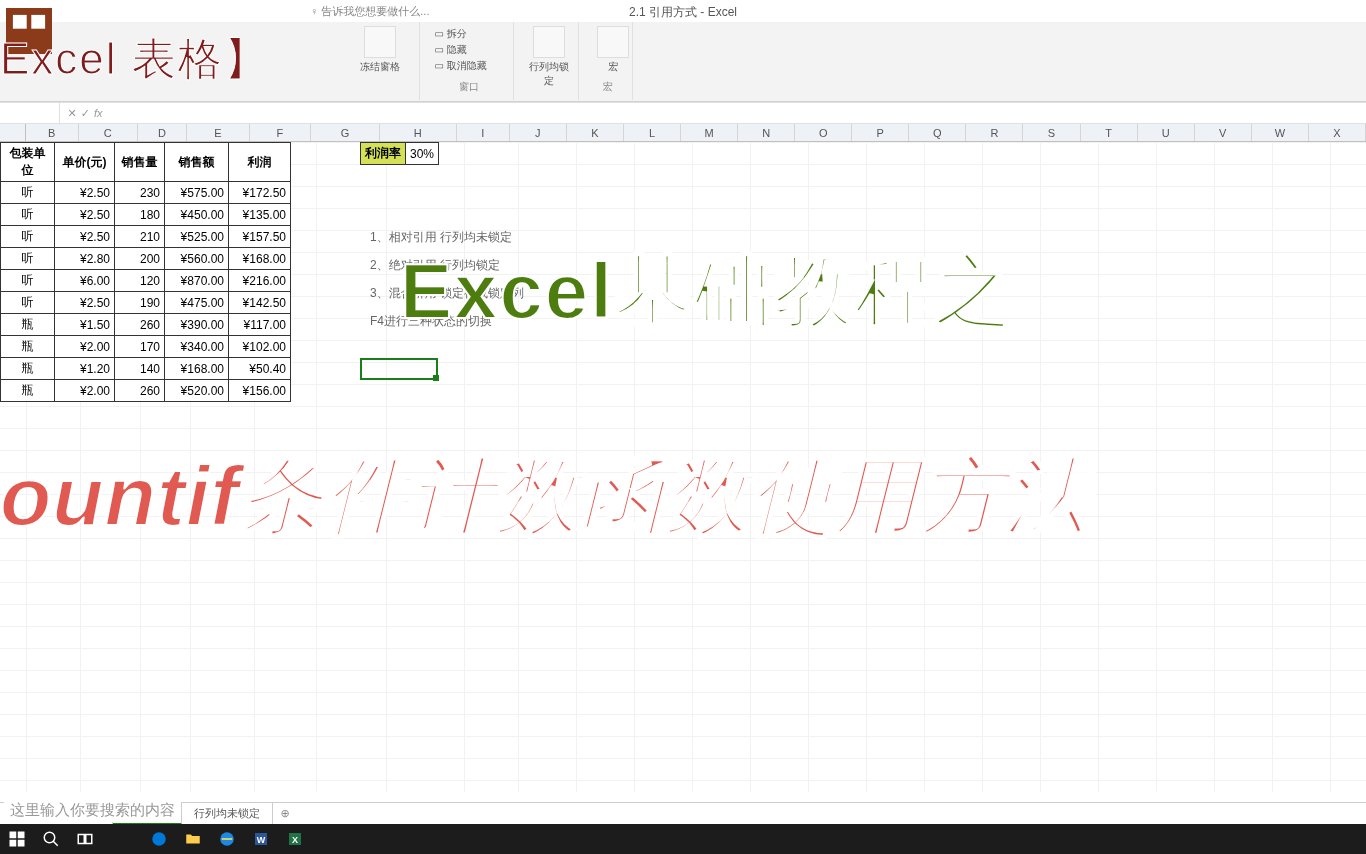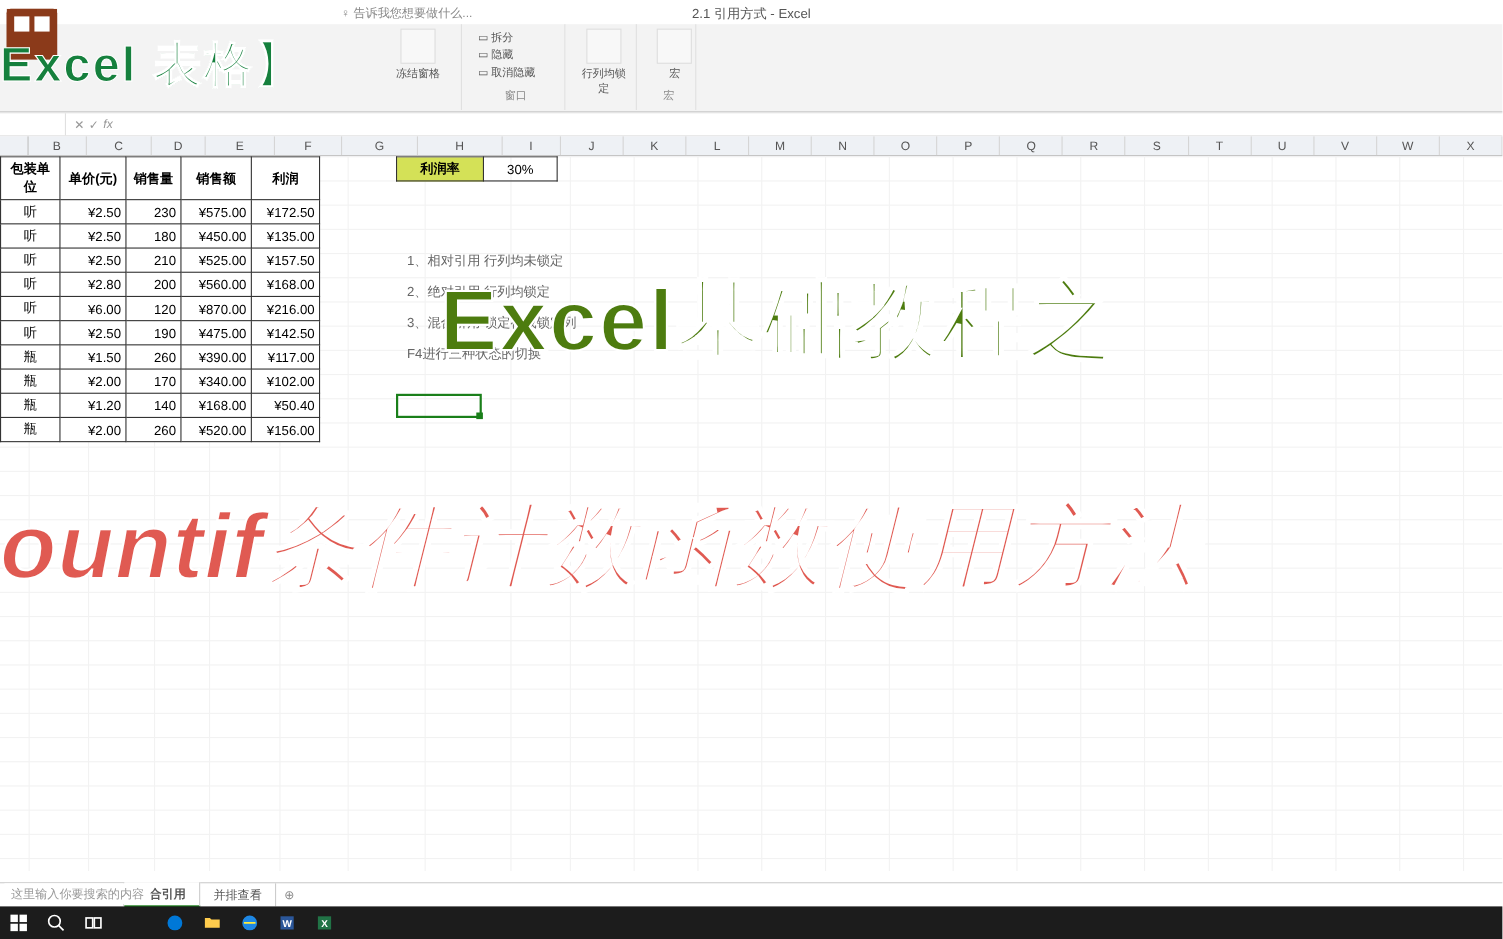--- a/index.html
+++ b/index.html
@@ -15,21 +15,21 @@
     .ribbon-btn-large .lbl { font-size: 10px; color: #555; margin-top: 2px; }
     .ribbon-small-item { font-size: 10px; color: #555; display: block; padding: 1px 2px; white-space: nowrap; }
     .ribbon-small-item .chk { display: inline-block; width: 10px; height: 10px; border: 1px solid #999; margin-right: 2px; vertical-align: middle; }
     .ribbon-group-label { font-size: 10px; color: #888; text-align: center; position: absolute; bottom: 2px; width: 100%; left: 0; }
     .ribbon-group-inner { position: relative; height: 100%; }
     
     
     .logo-overlay { position: absolute; left: 6px; top: 8px; width: 46px; height: 46px; background: #8b3a1a; border-radius: 4px; z-index: 5; }
     .logo-overlay svg { width: 100%; height: 100%; }
     
-    .overlay-badge { position: absolute; left: 0; top: 30px; font-size: 44px; font-weight: bold; color: #15803d; z-index: 6; -webkit-text-stroke: 1px #fff; letter-spacing: 2px; }
+    .overlay-badge { position: absolute; left: 0; top: 30px; font-size: 44px; font-weight: normal; color: #7f1d1d; z-index: 6; -webkit-text-stroke: 1px #fff; letter-spacing: 2px; }
     
     .overlay-title-1 { position: absolute; left: 400px; top: 240px; font-size: 78px; font-weight: bold; color: #4d7c0f; z-index: 10; white-space: nowrap; -webkit-text-stroke: 2px #fff; letter-spacing: 2px; }
     .overlay-title-2 { position: absolute; left: 0; top: 440px; font-size: 84px; font-weight: bold; font-style: italic; color: #e05a52; z-index: 10; white-space: nowrap; -webkit-text-stroke: 2px #fff; letter-spacing: 1px; }
     
     .name-box-row { height: 22px; background: #fff; border-top: 1px solid #e0e0e0; border-bottom: 1px solid #e0e0e0; display: flex; align-items: center; }
     .name-box { width: 60px; border-right: 1px solid #e0e0e0; height: 100%; }
     .fx-buttons { width: 50px; display: flex; align-items: center; justify-content: center; gap: 4px; color: #999; font-size: 11px; }
     .formula-input { flex: 1; height: 100%; }
     
     .col-headers { height: 18px; background: #eef1f5; display: flex; border-bottom: 1px solid #c0c0c0; }
@@ -42,35 +42,35 @@
     .grid-bg .hline { position: absolute; left: 0; right: 0; height: 1px; background: #f2f2f2; }
     
     .data-table { position: absolute; left: 0; top: 0; border-collapse: collapse; }
     .data-table th, .data-table td { border: 1px solid #333; font-size: 12px; padding: 2px 4px; height: 22px; }
     .data-table th { background: #fff; font-weight: bold; text-align: center; }
     .data-table td { text-align: right; background: #fff; }
     .data-table td.unit { text-align: center; }
     
     .rate-cell { position: absolute; left: 360px; top: 0; }
     .rate-cell table { border-collapse: collapse; }
-    .rate-cell td { border: 1px solid #333; font-size: 12px; padding: 2px 21px; height: 22px; text-align: right; }
+    .rate-cell td { border: 1px solid #333; font-size: 12px; padding: 2px 4px; height: 22px; text-align: right; }
     .rate-cell .label { background: #d4e157; font-weight: bold; }
     
     .notes { position: absolute; left: 370px; top: 68px; font-size: 12px; color: #666; line-height: 28px; margin-top: 13px; }
     
     .selection-box { position: absolute; border: 2px solid #1a7f1a; background: rgba(255,255,255,0); }
     .selection-handle { position: absolute; width: 6px; height: 6px; background: #1a7f1a; right: -3px; bottom: -3px; }
     
     .sheet-tabs { position: absolute; left: 0; bottom: 30px; height: 22px; background: #fff; border-top: 1px solid #ccc; display: flex; align-items: center; font-size: 11px; width: 100%; }
     .sheet-tab { padding: 3px 12px; border-right: 1px solid #ccc; color: #555; cursor: pointer; }
     .sheet-tab.active { background: #fff; border-bottom: 2px solid #1a7f1a; font-weight: bold; }
     .sheet-add { width: 24px; text-align: center; color: #888; }
     
     .task-bar { position: absolute; left: 0; bottom: 0; height: 30px; width: 100%; background: #1c1c1c; display: flex; align-items: center; }
-    .search-hint { position: absolute; left: 4px; bottom: 32px; font-size: 11px; color: #999; background: #fff; padding: 2px 6px; }
+    .search-hint { position: absolute; left: 4px; bottom: 32px; font-size: 15px; color: #999; background: #fff; padding: 2px 6px; }
     .task-icon { width: 34px; height: 30px; display: flex; align-items: center; justify-content: center; color: #fff; }
     .task-icon svg { width: 18px; height: 18px; }
     
     #col-B { width: 54px; } #col-C { width: 60px; } #col-D { width: 50px; } #col-E { width: 64px; } #col-F { width: 62px; }
     #col-G { width: 70px; } #col-H { width: 78px; } #col-I { width: 54px; }
     .col-rest { width: 58px; }
   </style>
 </head>
 <body>
 
@@ -319,21 +319,21 @@
   </div>
 
   <div class="selection-box" style="left:360px; top:216px; width:78px; height:22px;">
     <div class="selection-handle"></div>
   </div>
 </div>
 
 <div class="sheet-tabs">
   <div class="sheet-tab">绝对引用相对引用</div>
   <div class="sheet-tab active">混合引用</div>
-  <div class="sheet-tab">并排查看</div>
+  <div class="sheet-tab">行列均未锁定</div>
   <div class="sheet-add">⊕</div>
 </div>
 
 <div class="search-hint">这里输入你要搜索的内容</div>
 
 <div class="task-bar">
   <div class="task-icon">
       <svg viewBox="0 0 24 24">
         <rect x="2" y="2" width="9" height="9" fill="#fff"></rect>
         <rect x="13" y="2" width="9" height="9" fill="#fff"></rect>

